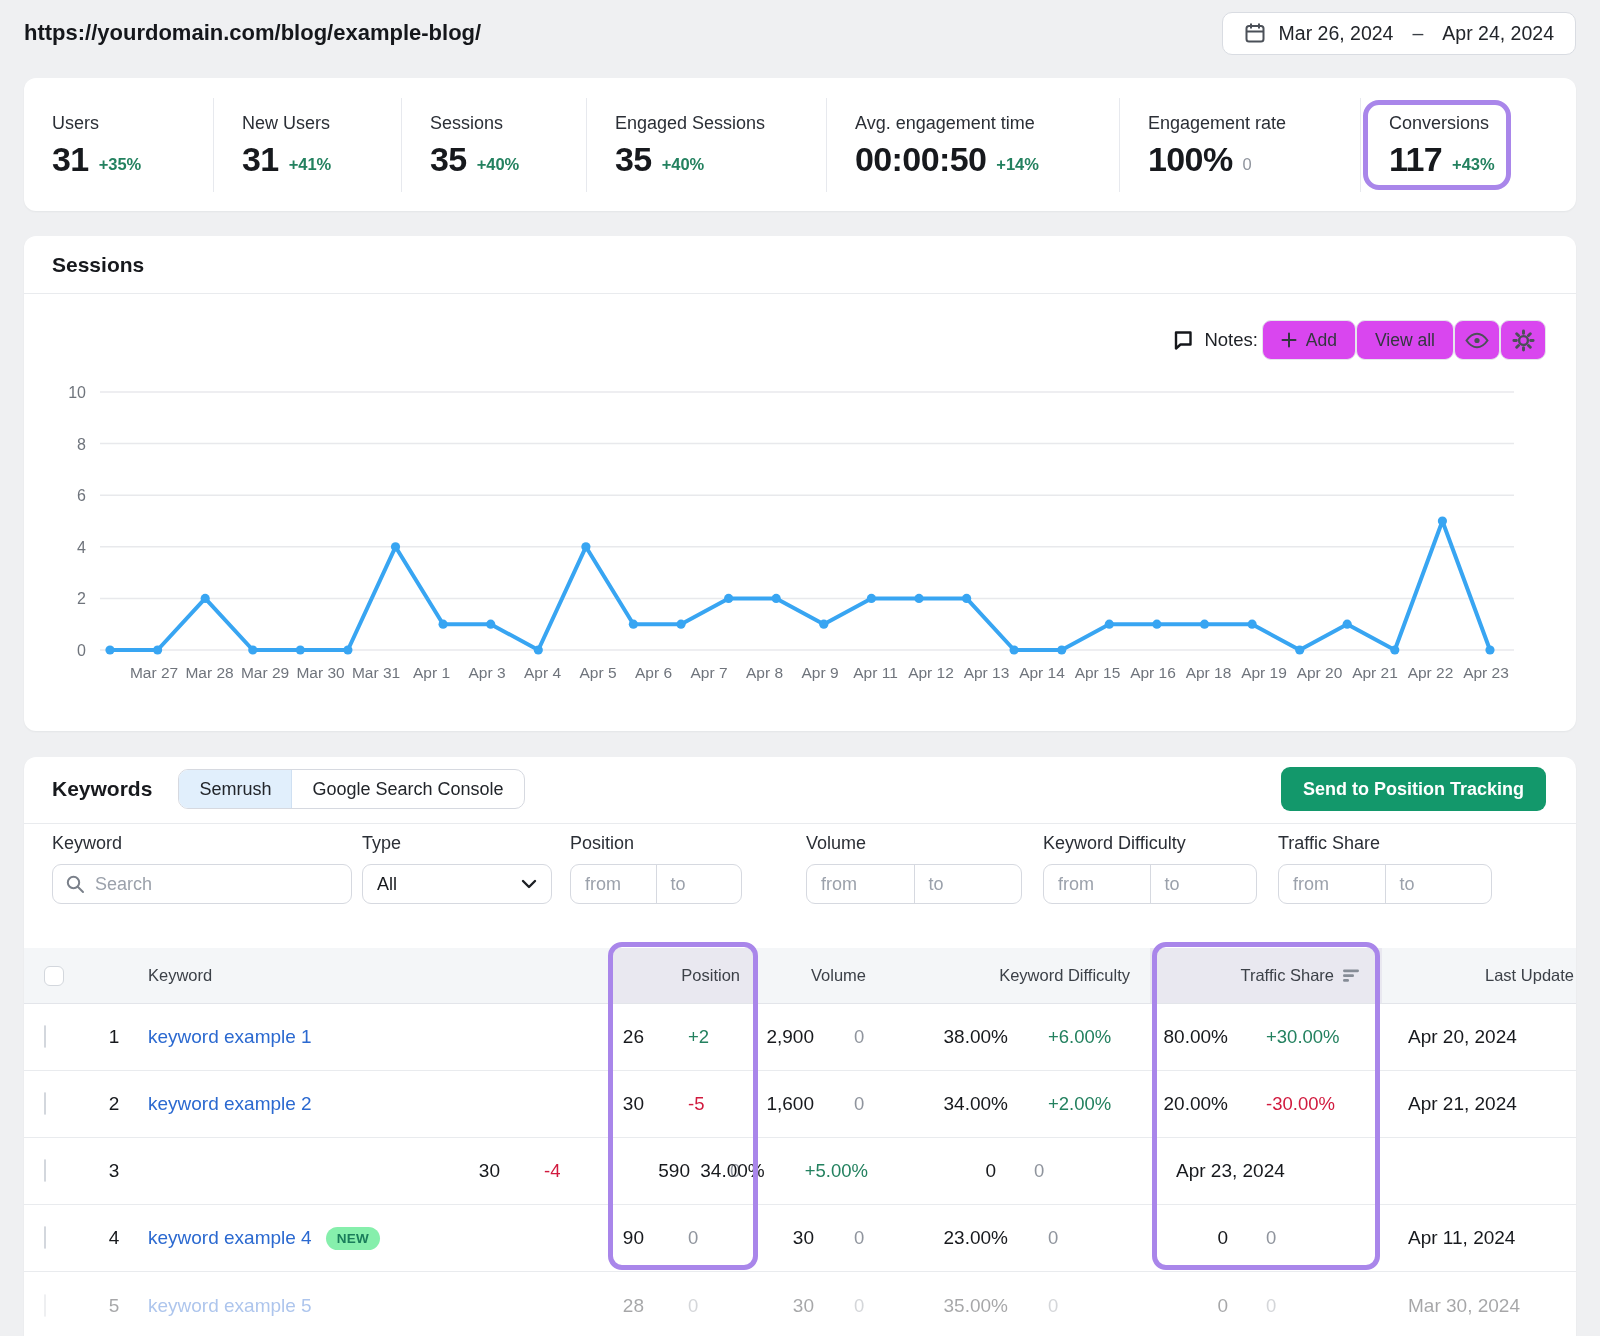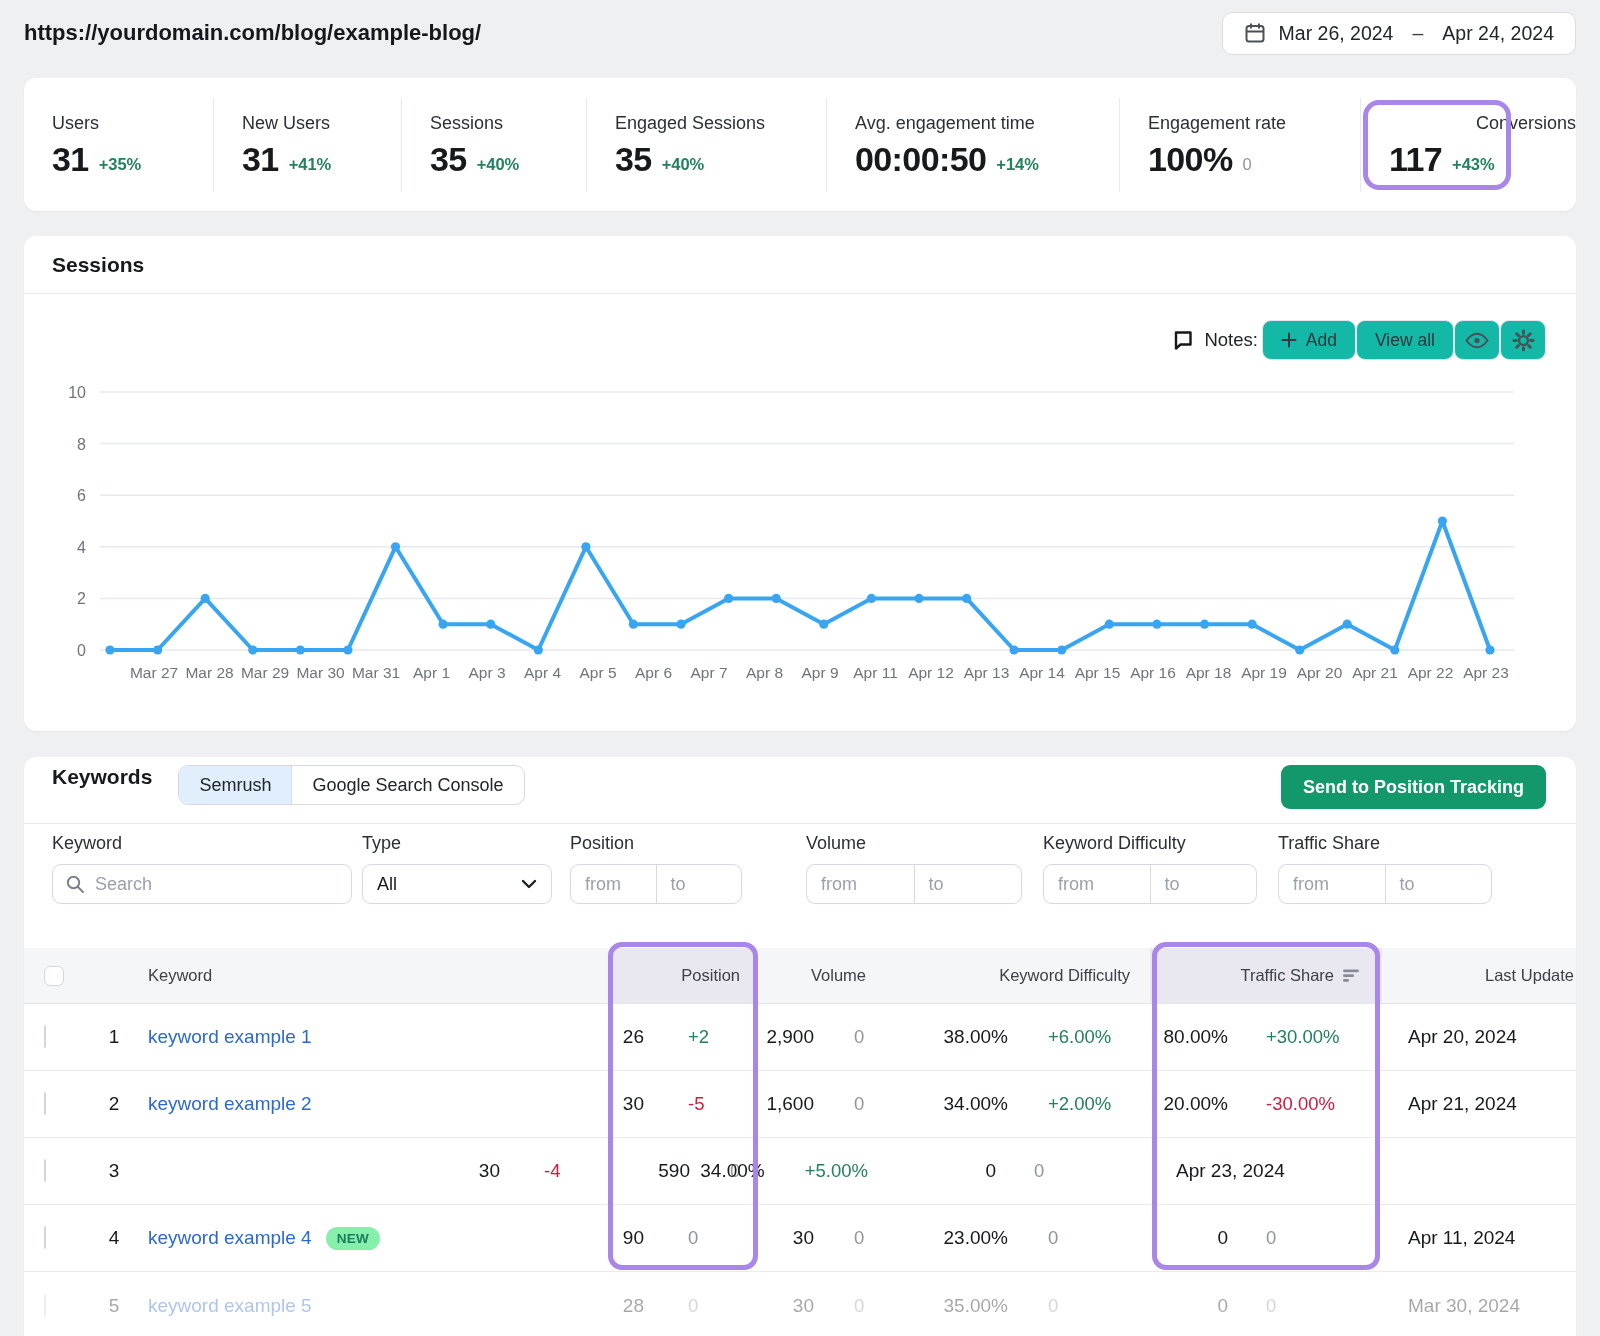--- a/index.html
+++ b/index.html
@@ -21,35 +21,35 @@
   
   .stats-card{top:78px;height:133px;display:flex;align-items:center;}
   .stat{height:94px;display:flex;flex-direction:column;justify-content:center;padding-left:28px;}
   .stat + .stat{border-left:1px solid #e7e9ee;}
   .sw1{width:189px}.sw2{width:188px}.sw3{width:185px}.sw4{width:240px}.sw5{width:293px}.sw6{width:241px}.sw7{width:216px}
   .stat-label{font-size:18px;color:#2b2f36;margin-bottom:10px;white-space:nowrap;}
   .stat-valrow{display:flex;align-items:flex-end;gap:10px;}
   .stat-value{font-size:34px;font-weight:800;line-height:.92;letter-spacing:-.6px;white-space:nowrap;}
   .stat-delta{font-size:16.5px;font-weight:600;color:var(--green);padding-bottom:2px;}
   .stat-delta.zero{color:var(--zero);font-weight:400;}
-  .stat.hl{position:relative;text-align:right;}
+  .stat.hl{position:relative;}
   .hl-ring{position:absolute;left:2px;top:2px;width:148px;height:90px;border:5px solid var(--purple);border-radius:16px;pointer-events:none;}
 
   
   .sessions-card{top:236px;height:495px;}
   .sess-head{height:58px;border-bottom:1px solid var(--border);display:flex;align-items:center;padding:0 28px;font-size:21px;font-weight:700;}
   .notes-row{position:absolute;top:84px;right:30px;display:flex;align-items:center;gap:0;height:40px;}
   .notes-label{display:flex;align-items:center;gap:10px;font-size:18.5px;color:#1d2025;margin-right:4px;}
-  .btn-light{background:#14b8a6;border:1px solid #e4e6eb;border-radius:9px;height:40px;display:flex;align-items:center;gap:9px;padding:0 18px;font-size:17.5px;color:#33373e;cursor:pointer;}
+  .btn-light{background:#d946ef;border:1px solid #e4e6eb;border-radius:9px;height:40px;display:flex;align-items:center;gap:9px;padding:0 18px;font-size:17.5px;color:#33373e;cursor:pointer;}
   .btn-icon{width:46px;justify-content:center;padding:0;}
   .chart-wrap{position:absolute;left:0;top:140px;width:1552px;height:330px;}
 
   
   .keywords-card{top:757px;height:579px;border-radius:12px 12px 0 0;}
-  .kw-head{height:56px;display:flex;padding:8px 30px 0 28px;}
+  .kw-head{height:56px;display:flex;align-items:center;padding:8px 30px 0 28px;}
   .kw-title{font-size:21px;font-weight:700;margin-right:26px;}
   .tabs{display:flex;border:1px solid var(--inputborder);border-radius:10px;overflow:hidden;height:40px;background:#fff;}
   .tab{display:flex;align-items:center;padding:0 20px;font-size:18px;color:#22252a;cursor:pointer;white-space:nowrap;}
   .tab.selected{background:#e1effc;border-right:1px solid #cfe0f2;}
   .send-btn{margin-left:auto;background:var(--btngreen);color:#fff;font-weight:700;font-size:18px;border-radius:9px;height:44px;display:flex;align-items:center;padding:0 22px;cursor:pointer;}
   .kw-divider{position:absolute;left:0;top:66px;width:100%;border-top:1px solid var(--border);}
 
   .filters{position:absolute;top:76px;left:28px;display:flex;}
   .fgroup{display:flex;flex-direction:column;}
   .flabel{font-size:18px;color:#2b2f36;margin-bottom:10px;}

